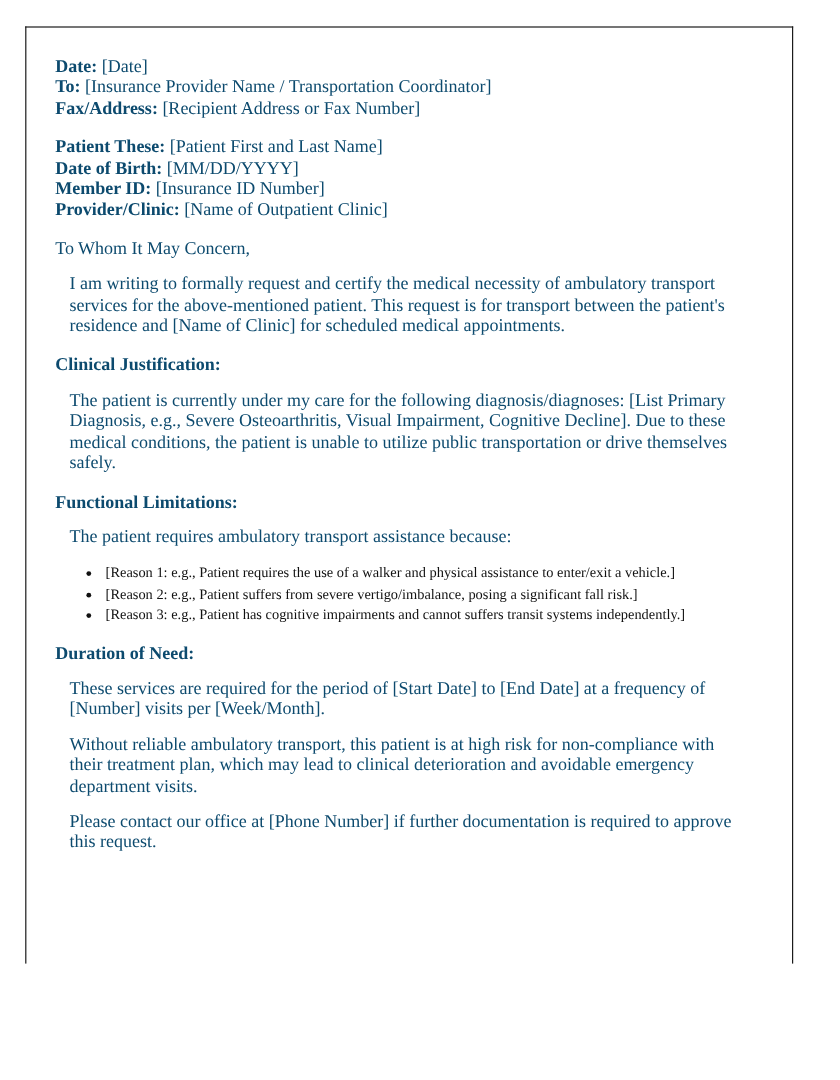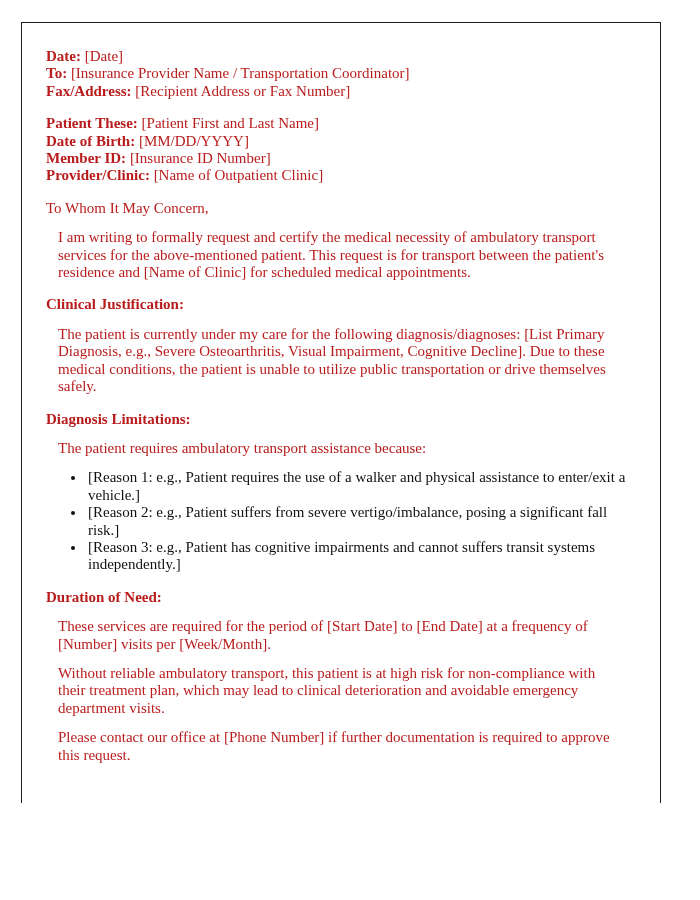--- a/index.html
+++ b/index.html
@@ -35,21 +35,21 @@
     top: 48px;
     width: 580px;
   }
 
   .line,
   .para,
   .section-heading,
   .salutation {
     font-size: 15px;
     line-height: 17.4px;
-    color: #b91c1c;
+    color: #0c4a6e;
   }
 
   .block { margin: 0; }
 
   
   .gap-block { margin-top: 15px; }
 
   .label {
     font-weight: bold;
   }
@@ -63,21 +63,21 @@
     font-weight: bold;
     margin: 0;
   }
 
   ul.reason-list {
     margin: 8px 0 0 0;
     padding-left: 40px;
     list-style-type: disc;
   }
   ul.reason-list li {
-    font-size: 15px;
+    font-size: 12px;
     line-height: 17.4px;
     padding-left: 2px;
     margin: 0;
   }
 </style>
 </head>
 <body>
 
 <div class="page-frame"></div>
 
@@ -120,21 +120,21 @@
   <div class="block gap-block salutation">To Whom It May Concern,</div>
 
   <p class="block gap-block para">I am writing to formally request and certify the medical necessity of ambulatory transport services for the above-mentioned patient. This request is for transport between the patient's residence and [Name of Clinic] for scheduled medical appointments.</p>
 
   <div class="block gap-block">
     <div class="section-heading">Clinical Justification:</div>
     <p class="para">The patient is currently under my care for the following diagnosis/diagnoses: [List Primary Diagnosis, e.g., Severe Osteoarthritis, Visual Impairment, Cognitive Decline]. Due to these medical conditions, the patient is unable to utilize public transportation or drive themselves safely.</p>
   </div>
 
   <div class="block gap-block">
-    <div class="section-heading">Diagnosis Limitations:</div>
+    <div class="section-heading">Functional Limitations:</div>
     <p class="para">The patient requires ambulatory transport assistance because:</p>
     <ul class="reason-list">
       <li>[Reason 1: e.g., Patient requires the use of a walker and physical assistance to enter/exit a vehicle.]</li>
       <li>[Reason 2: e.g., Patient suffers from severe vertigo/imbalance, posing a significant fall risk.]</li>
       <li>[Reason 3: e.g., Patient has cognitive impairments and cannot suffers transit systems independently.]</li>
     </ul>
   </div>
 
   <div class="block gap-block">
     <div class="section-heading">Duration of Need:</div>

